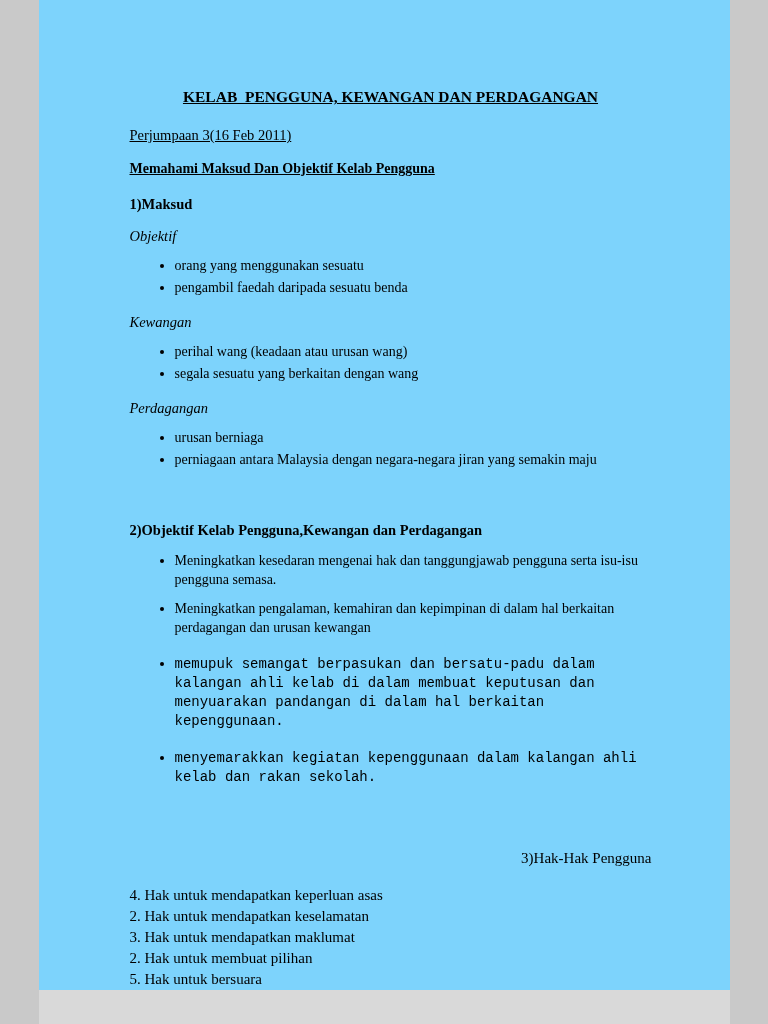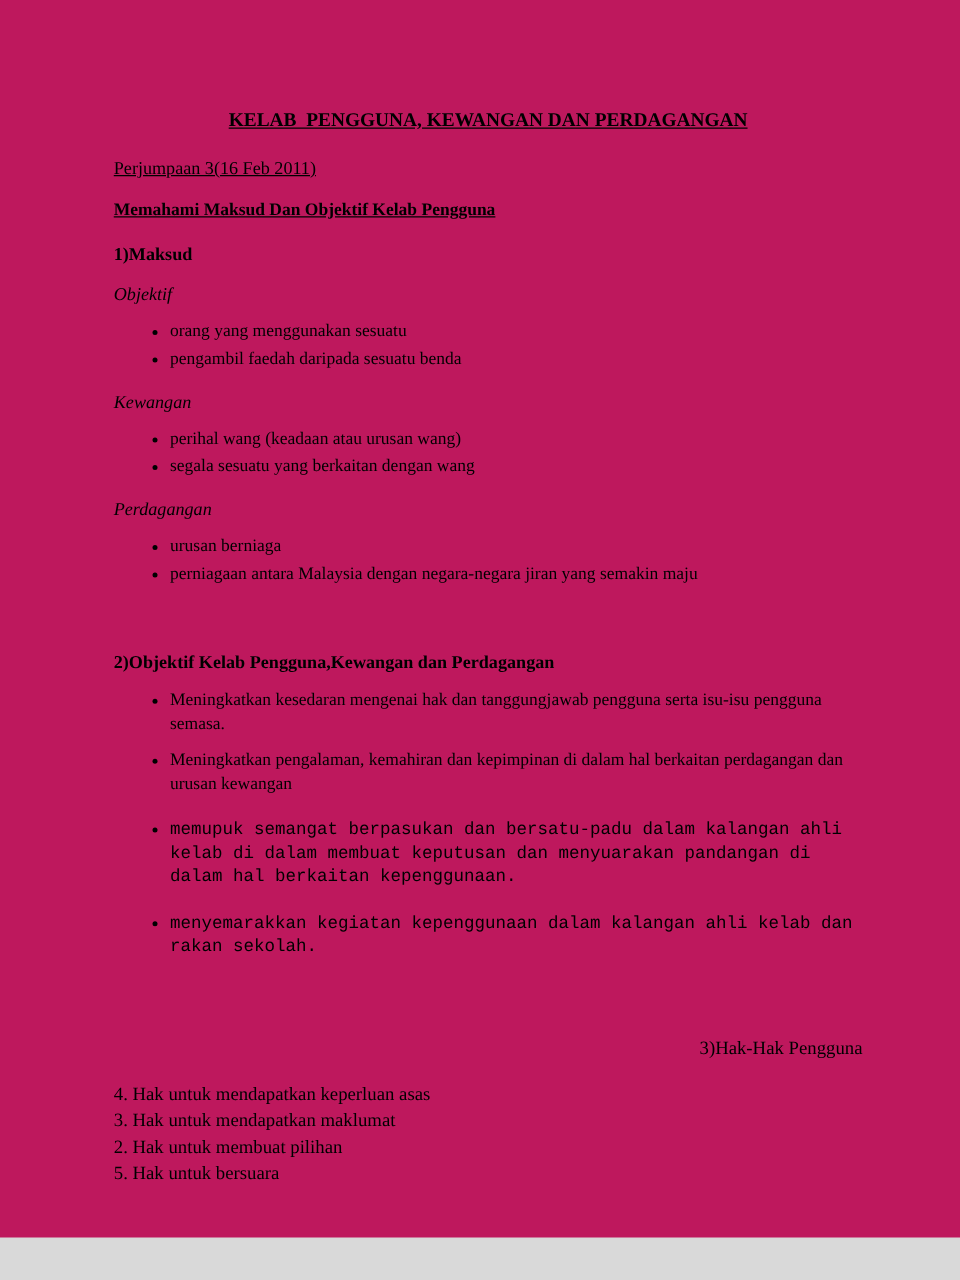--- a/index.html
+++ b/index.html
@@ -1,21 +1,21 @@
 <!DOCTYPE html>
 <html><head>
 <meta charset="utf-8">
 <style>
   html, body { margin: 0; padding: 0; background: #c9c9c9; }
   .page-canvas {
     position: relative;
-    width: 768px;
+    width: 691px;
     height: 1024px;
     margin: 0 auto;
-    background: #be185d;
+    background: #7dd3fc;
     overflow: hidden;
     font-family: "Liberation Serif", serif;
     color: #000000;
   }
   .gray-band {
     position: absolute;
     left: 0; right: 0; bottom: 0;
     height: 34px;
     background: #d9d9d9;
   }
@@ -129,20 +129,21 @@
       <li>Meningkatkan kesedaran mengenai hak dan tanggungjawab pengguna serta isu-isu pengguna semasa.</li>
       <li>Meningkatkan pengalaman, kemahiran dan kepimpinan di dalam hal berkaitan perdagangan dan urusan kewangan</li>
       <li class="gap">memupuk semangat berpasukan dan bersatu-padu dalam kalangan ahli kelab di dalam membuat keputusan dan menyuarakan pandangan di dalam hal berkaitan kepenggunaan.</li>
       <li class="gap">menyemarakkan kegiatan kepenggunaan dalam kalangan ahli kelab dan rakan sekolah.</li>
     </ul>
 
     <p class="sec3-heading">3)Hak-Hak Pengguna</p>
 
     <div class="rights-list">
       <p>4. Hak untuk mendapatkan keperluan asas</p>
+      <p>2. Hak untuk mendapatkan keselamatan</p>
       <p>3. Hak untuk mendapatkan maklumat</p>
       <p>2. Hak untuk membuat pilihan</p>
       <p>5. Hak untuk bersuara</p>
     </div>
 
   </div>
 
   <div class="gray-band"></div>
 </div>
 

